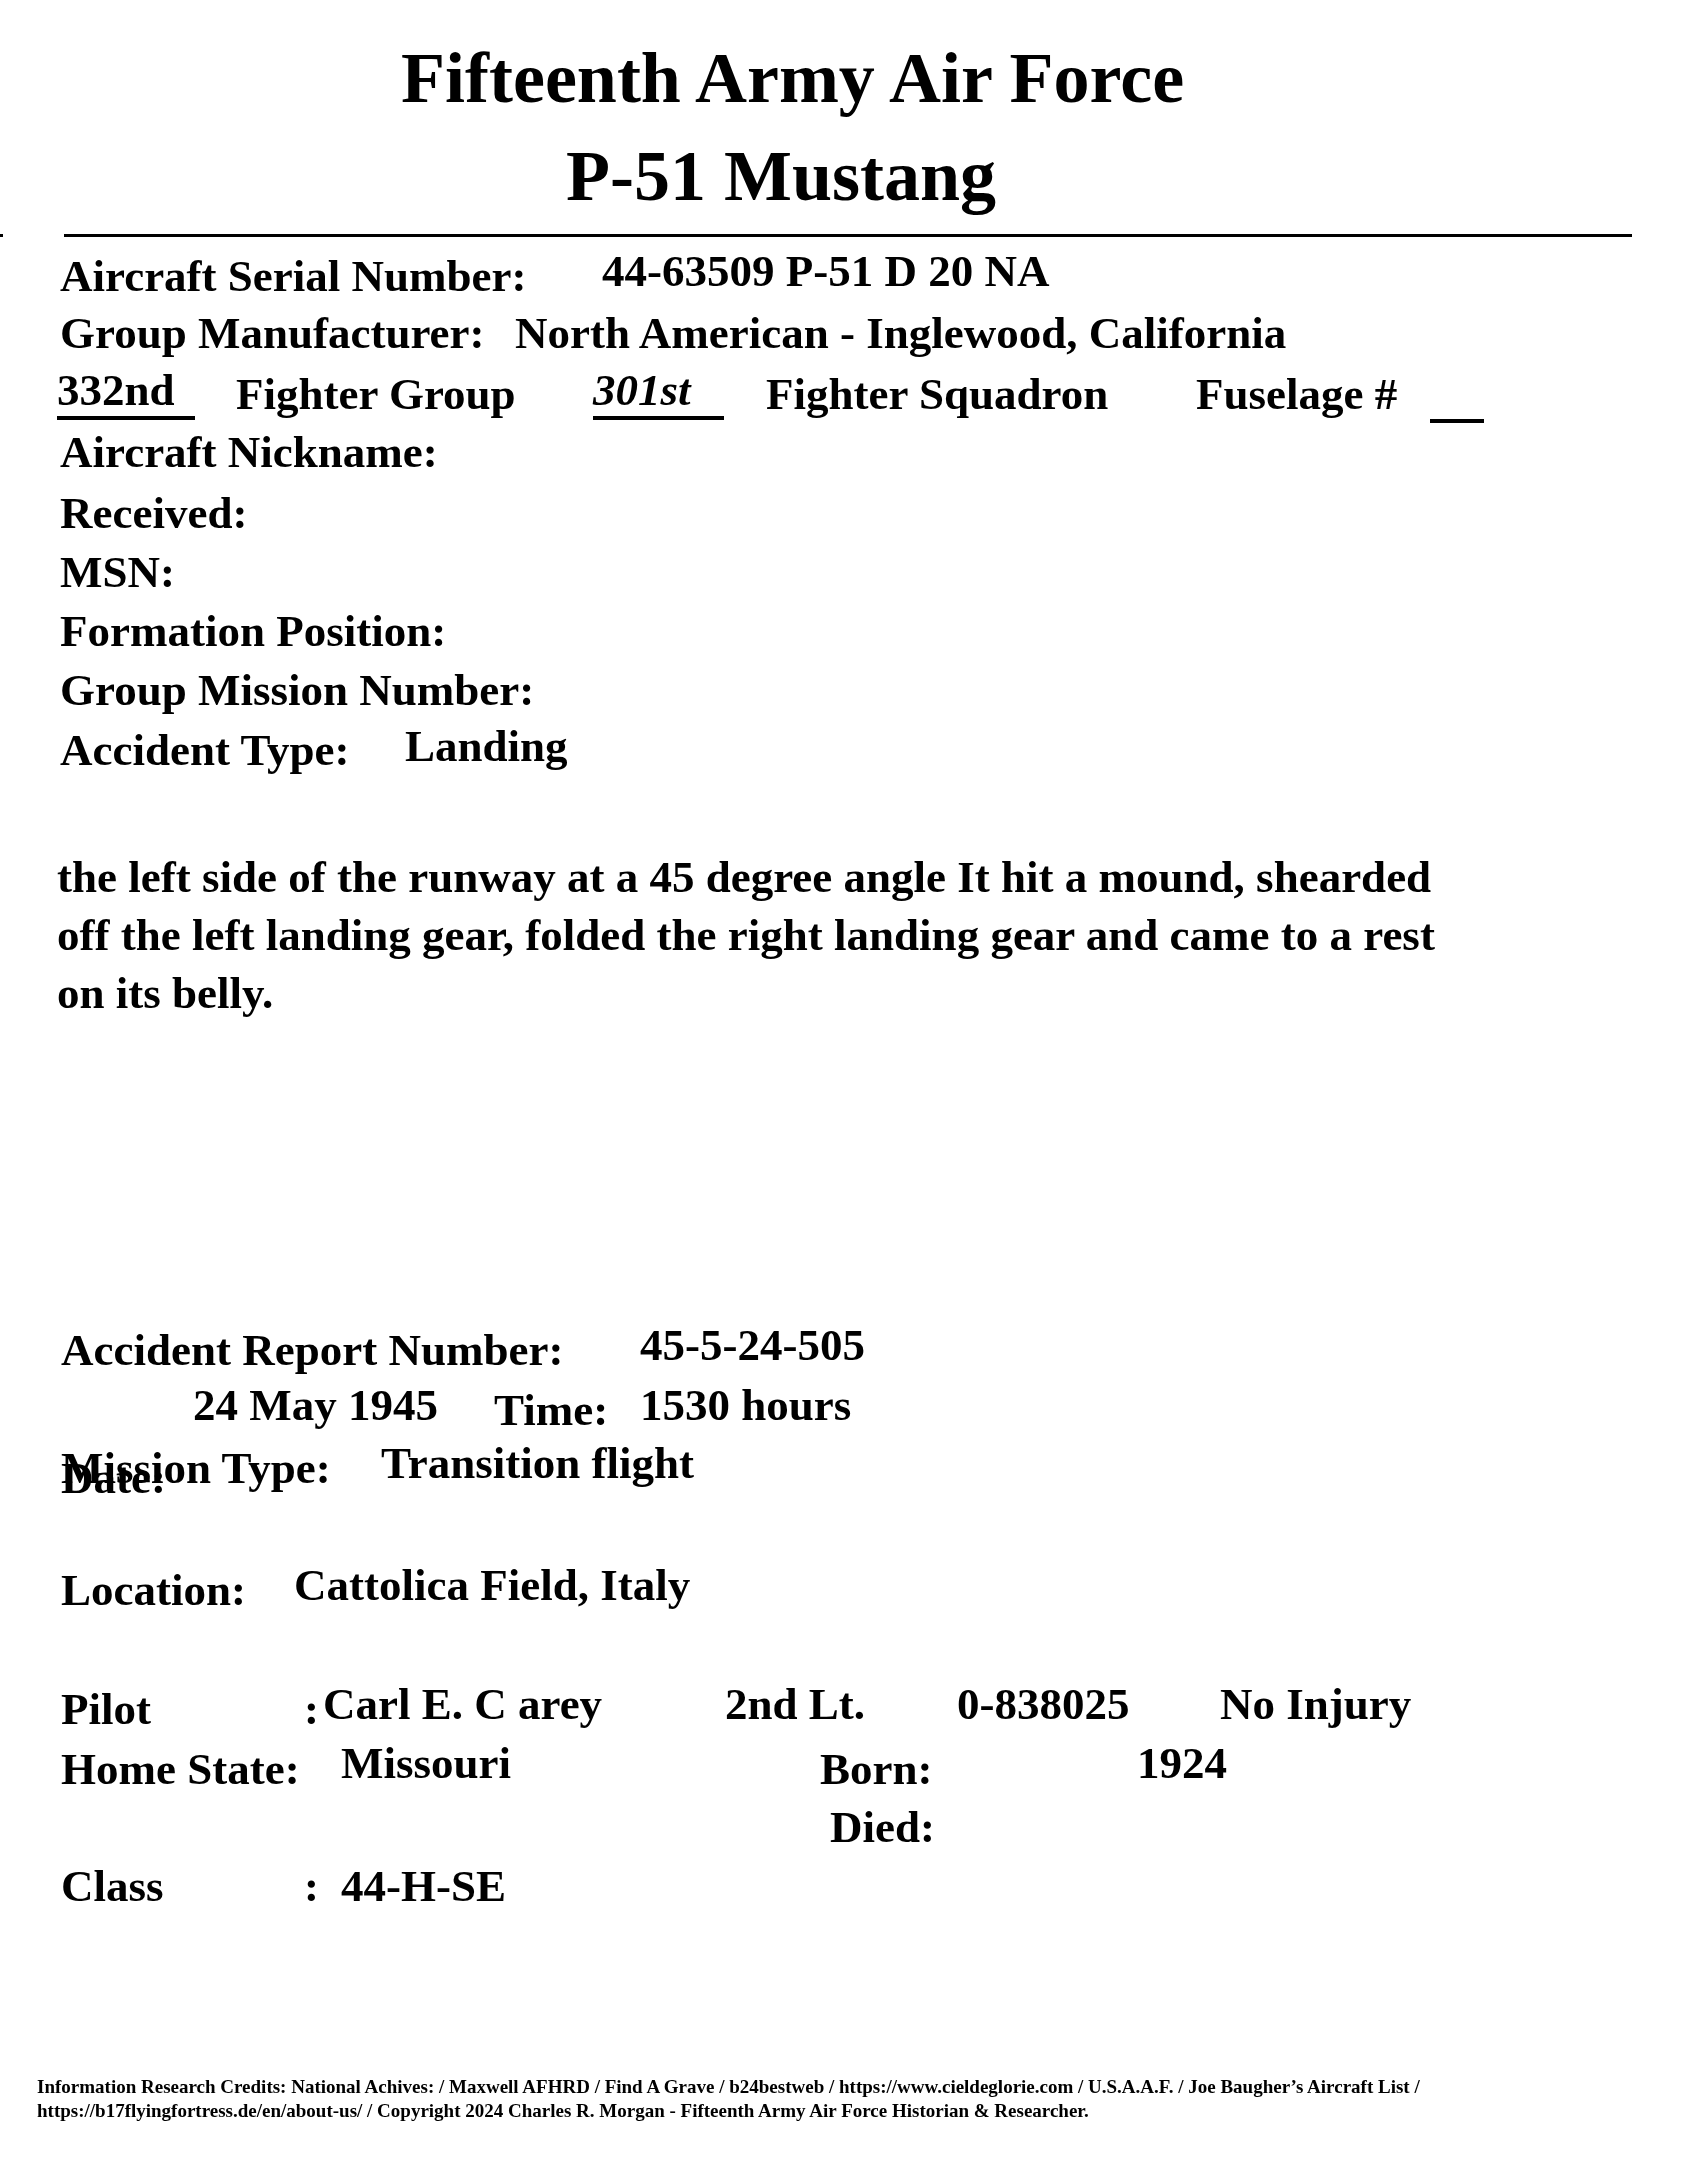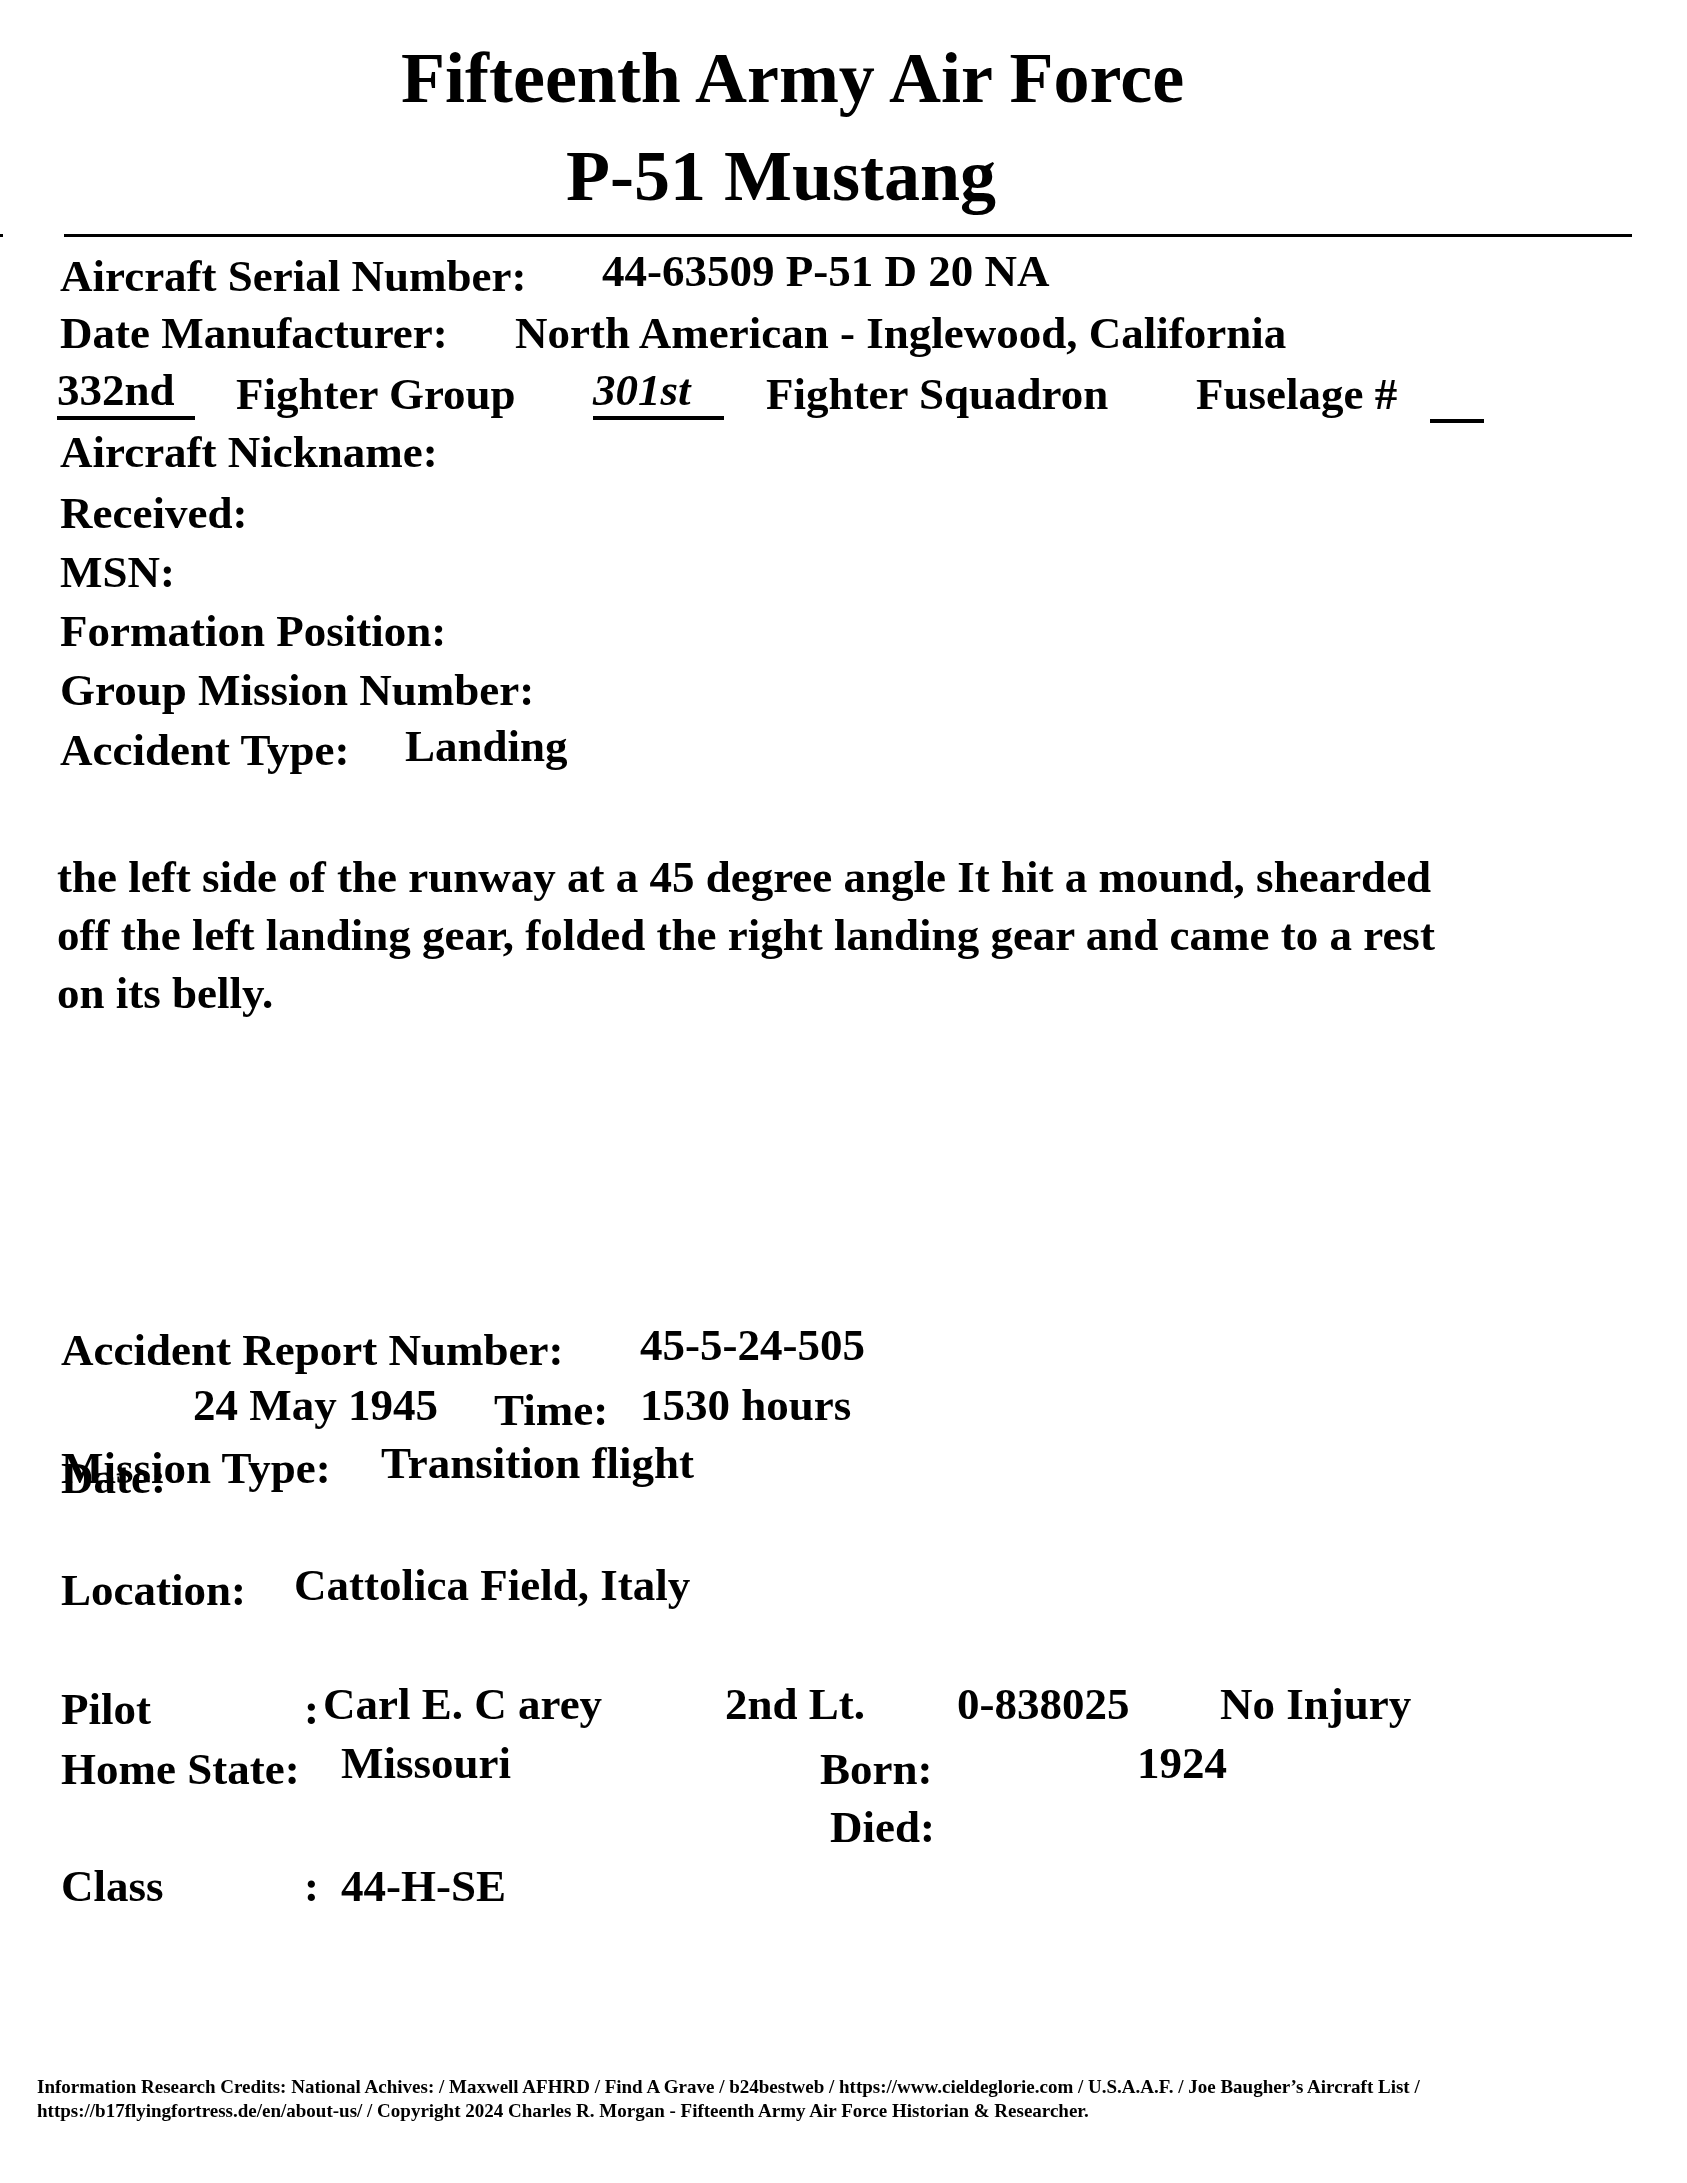--- a/index.html
+++ b/index.html
@@ -67,21 +67,21 @@
 <body>
 
 <div class="abs title" style="left:401px; top:42px;">Fifteenth Army Air Force</div>
 <div class="abs title" style="left:566px; top:140px;">P-51 Mustang</div>
 <div class="tick"></div>
 <div class="rule" style="left:64px; top:234px; width:1568px;"></div>
 
 <div class="abs f" style="left:60px; top:254px;">Aircraft Serial Number:</div>
 <div class="abs f" style="left:602px; top:249px;">44-63509 P-51 D 20 NA</div>
 
-<div class="abs f" style="left:60px; top:311px;">Date Manufacturer:</div>
+<div class="abs f" style="left:60px; top:311px;">Group Manufacturer:</div>
 <div class="abs f" style="left:515px; top:311px;">North American - Inglewood, California</div>
 
 <div class="abs f" style="left:57px; top:368px;">
   <span class="ul" style="padding-right:20px;">332nd</span>
 </div>
 <div class="abs f" style="left:236px; top:372px;">Fighter Group</div>
 <div class="abs f" style="left:593px; top:368px;">
   <span class="ul" style="padding-right:33px;font-style:italic;">301st</span>
 </div>
 <div class="abs f" style="left:766px; top:372px;">Fighter Squadron</div>

